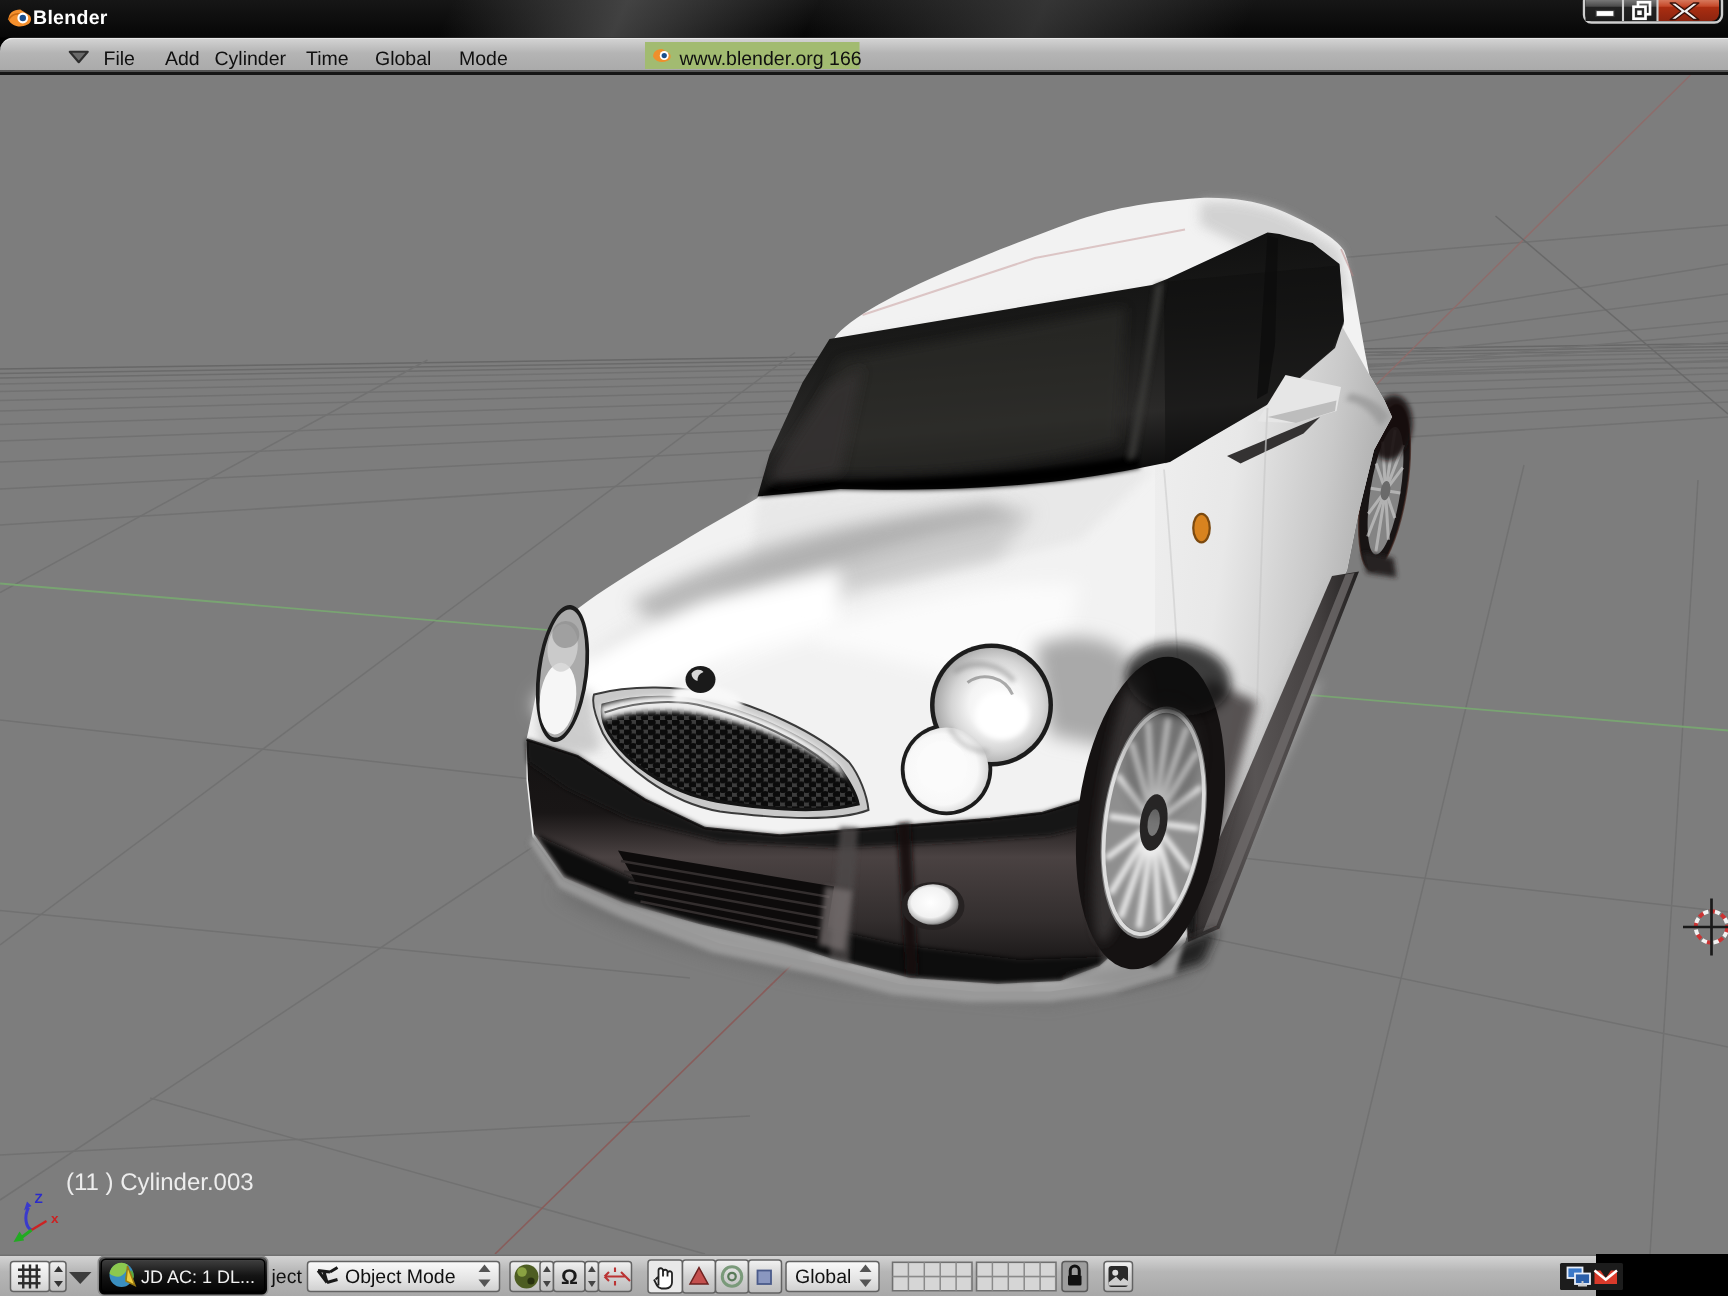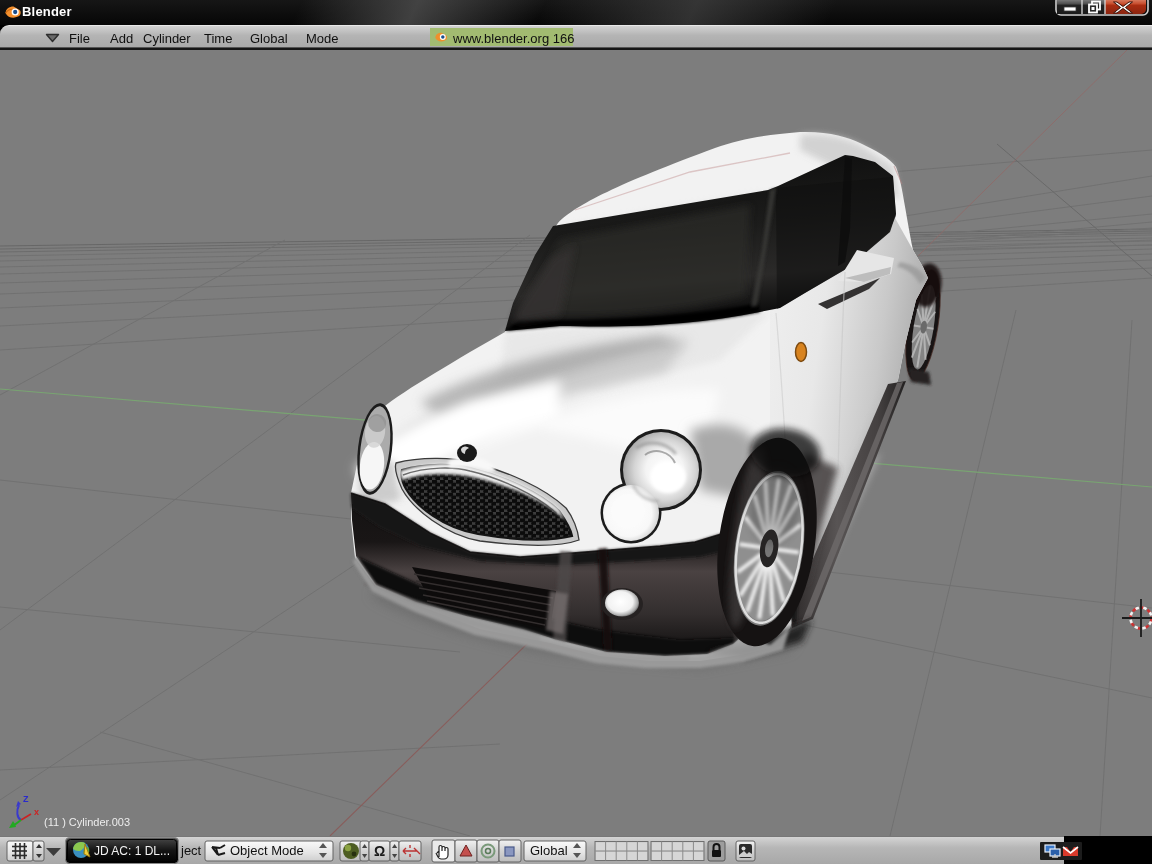--- a/index.html
+++ b/index.html
@@ -12,21 +12,21 @@
 #titlebar .ttl{position:absolute;left:22px;top:4px;color:#fff;font-weight:bold;font-size:13px;letter-spacing:.2px;}
 #menubar{position:absolute;left:0;top:25px;width:1152px;height:23px;
  background:linear-gradient(#d2d2d2,#b4b4b4 45%,#aaaaaa);
  border-top:1px solid #e8e8e8;border-bottom:1px solid #555;
  border-radius:9px 0 0 0;box-sizing:border-box;text-align:right;}
 #menubar .mi{position:absolute;top:5px;font-size:13px;color:#101010;}
 #menusep{position:absolute;left:0;top:48px;width:1152px;height:2px;background:#161616;}
 #viewport{position:absolute;left:0;top:50px;width:1152px;height:786px;background:#7d7d7d;overflow:hidden;}
 #bottombar{position:absolute;left:0;top:836px;width:1064px;height:28px;
  background:linear-gradient(#d4d4d4,#b6b6b6 40%,#a8a8a8);border-top:1px solid #777;box-sizing:border-box;}
-#objname{position:absolute;left:44px;top:766px;color:#ededed;font-size:11px;}
+#objname{position:absolute;left:44px;top:730px;color:#ededed;font-size:16px;}
 </style>
 </head>
 <body>
 <div id="titlebar">
   <svg width="19" height="18" style="position:absolute;left:4px;top:3px" viewBox="0 0 16 16">
    <path d="M1 9 C1 5 4 3 8 3 L13 6 C15 7 15 11 12 12 C8 14 3 13 1 9 Z" fill="#f5902d"></path>
    <path d="M1 9 C3 6 6 5 9 6" fill="none" stroke="#c96a14" stroke-width="1"></path>
    <circle cx="9.5" cy="8" r="3.2" fill="#fff"></circle>
    <circle cx="9.5" cy="8" r="1.9" fill="#1b4e8c"></circle>
   </svg>

